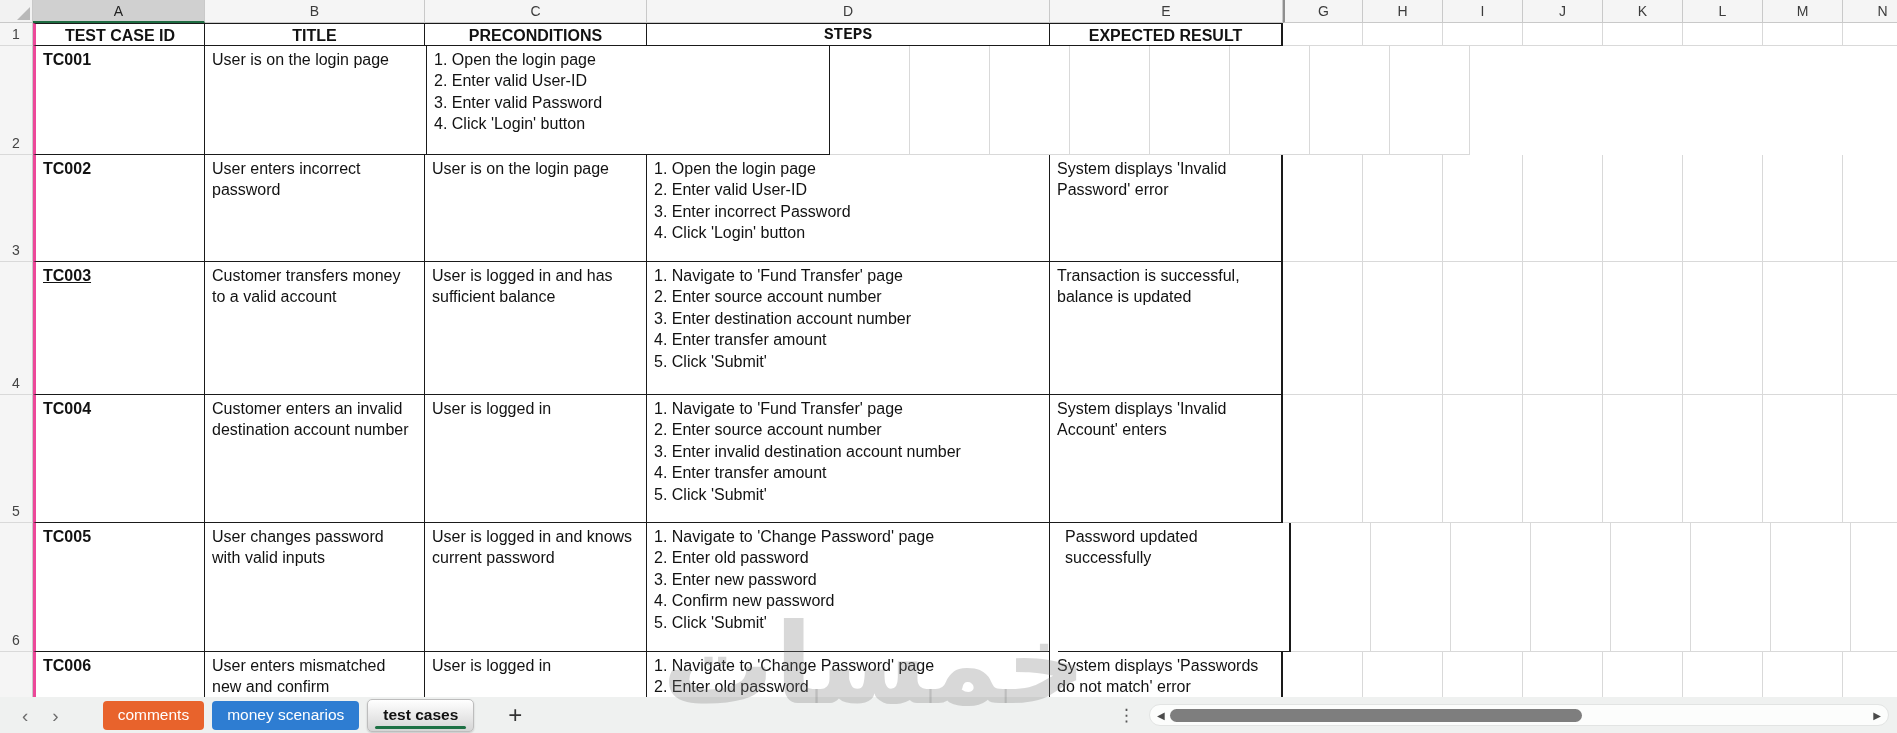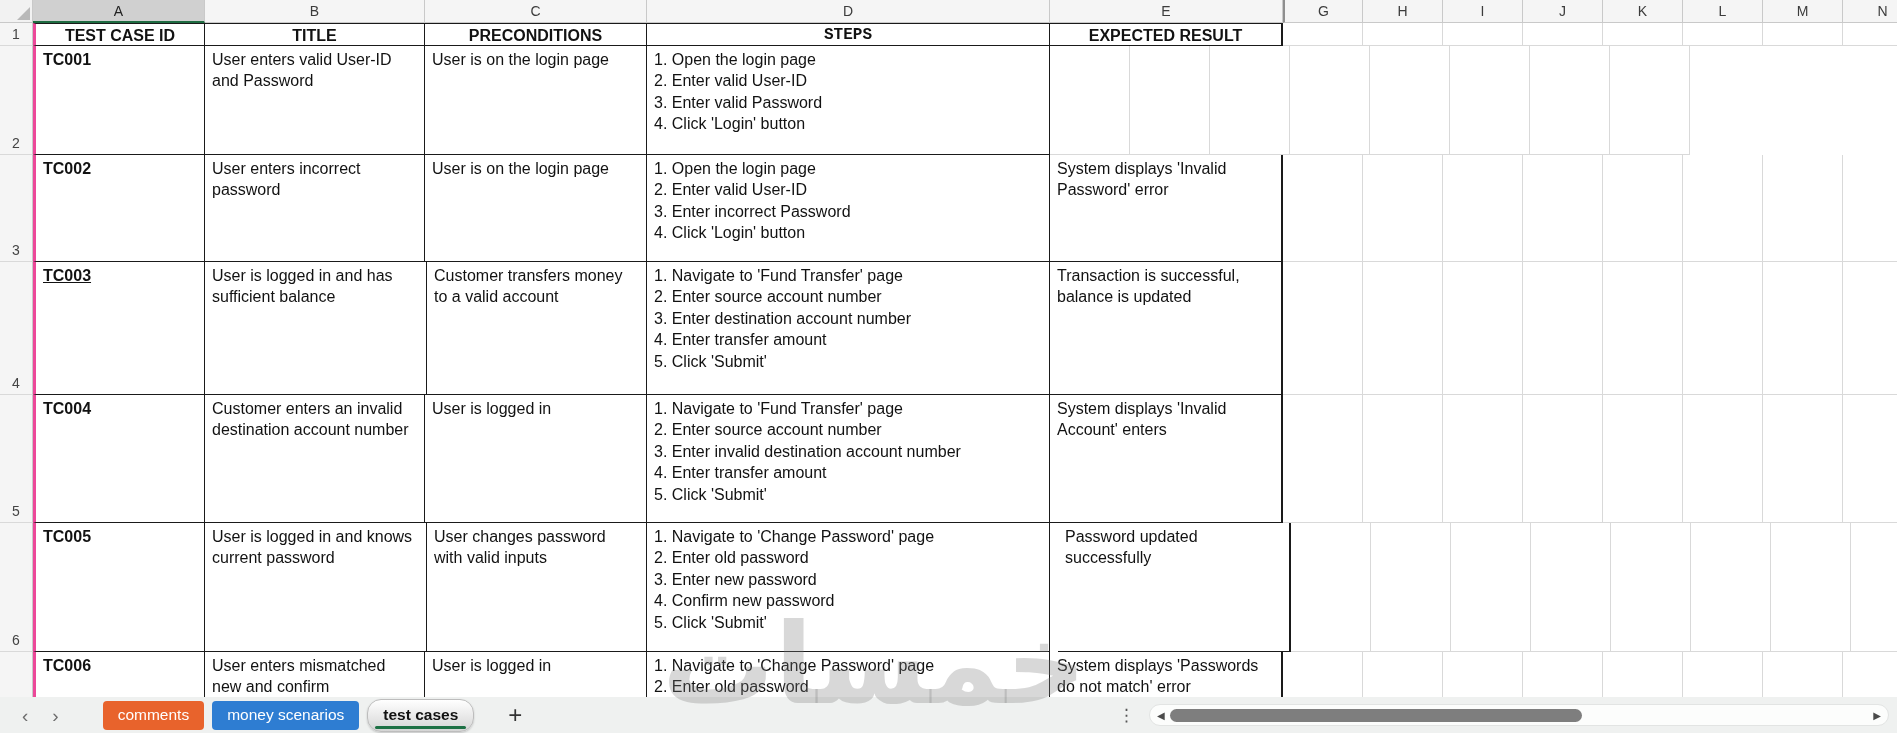--- a/index.html
+++ b/index.html
@@ -45,21 +45,21 @@
 
   
   .tabbar{position:absolute;left:0;top:697px;width:1897px;height:36px;background:#eff1f0;
           display:flex;align-items:center;z-index:10;}
   .navarrows{margin-left:22px;display:flex;gap:24px;color:#6d6d6d;font-size:19px;line-height:19px;}
   .navarrows span{cursor:pointer;}
   .tabs{margin-left:44px;display:flex;gap:8px;align-items:center;height:36px;}
   .stab{position:relative;height:29px;padding:0 15px;border-radius:4px;color:#fff;
         font-size:15.5px;display:flex;align-items:center;cursor:pointer;}
   .stab.active{background:linear-gradient(#ffffff,#d5d5d5);color:#111;font-weight:bold;
-               border:1px solid #bdbdbd;height:31px;border-radius:14px;box-shadow:0 1px 2px rgba(0,0,0,.18);}
+               border:1px solid #bdbdbd;height:31px;border-radius:5px;box-shadow:0 1px 2px rgba(0,0,0,.18);}
   .greenbar{position:absolute;left:7px;right:7px;bottom:2px;height:3px;background:#1e7145;border-radius:2px;}
   .addbtn{margin-left:34px;font-size:24px;color:#333;cursor:pointer;line-height:24px;}
   .rightcluster{margin-left:auto;margin-right:8px;display:flex;align-items:center;gap:14px;}
   .kebab{color:#555;font-size:17px;cursor:pointer;}
   .hscroll{width:740px;height:22px;background:#fcfdfc;border:1px solid #e2e4e3;border-radius:11px;
            display:flex;align-items:center;padding:0 7px;box-sizing:border-box;cursor:pointer;}
   .sarr{color:#4a4a4a;font-size:10px;flex:none;}
   .thumb{height:13px;width:412px;background:#7e7e7e;border-radius:7px;margin-left:5px;flex:none;cursor:grab;}
   .scrollspacer{flex:1;}
 </style>
@@ -98,21 +98,20 @@
         <div class="ecell" style="width: 80px;"></div>
         <div class="ecell" style="width: 80px;"></div>
         <div class="ecell" style="width: 80px;"></div>
         <div class="ecell" style="width: 80px;"></div>
         <div class="ecell" style="width: 80px;"></div>
         <div class="ecell" style="width: 80px;"></div>
       </div>
       <div class="row" style="height: 109px;">
         <div class="gut">2</div>
         <div class="tcell c0 idc" style="width: 172px;">TC001</div>
-        <div class="tcell c1" style="width: 220px;">User enters valid User-ID and Password</div>
         <div class="tcell c2" style="width: 222px;">User is on the login page</div>
         <div class="tcell c3" style="width: 403px;">
           <div class="stepline">1. Open the login page</div>
           <div class="stepline">2. Enter valid User-ID</div>
           <div class="stepline">3. Enter valid Password</div>
           <div class="stepline">4. Click 'Login' button</div>
         </div>
         <div class="ecell" style="width: 80px;"></div>
         <div class="ecell" style="width: 80px;"></div>
         <div class="ecell" style="width: 80px;"></div>
@@ -139,22 +138,22 @@
         <div class="ecell" style="width: 80px;"></div>
         <div class="ecell" style="width: 80px;"></div>
         <div class="ecell" style="width: 80px;"></div>
         <div class="ecell" style="width: 80px;"></div>
         <div class="ecell" style="width: 80px;"></div>
         <div class="ecell" style="width: 80px;"></div>
       </div>
       <div class="row" style="height: 133px;">
         <div class="gut">4</div>
         <div class="tcell c0 idc" style="width: 172px; text-decoration: underline;">TC003</div>
+        <div class="tcell c1" style="width: 220px;">Customer transfers money to a valid account</div>
         <div class="tcell c2" style="width: 222px;">User is logged in and has sufficient balance</div>
-        <div class="tcell c1" style="width: 220px;">Customer transfers money to a valid account</div>
         <div class="tcell c3" style="width: 403px;">
           <div class="stepline">1. Navigate to 'Fund Transfer' page</div>
           <div class="stepline">2. Enter source account number</div>
           <div class="stepline">3. Enter destination account number</div>
           <div class="stepline">4. Enter transfer amount</div>
           <div class="stepline">5. Click 'Submit'</div>
         </div>
         <div class="tcell c4" style="width: 233px;">Transaction is successful, balance is updated</div>
         <div class="ecell" style="width: 80px;"></div>
         <div class="ecell" style="width: 80px;"></div>
@@ -183,22 +182,22 @@
         <div class="ecell" style="width: 80px;"></div>
         <div class="ecell" style="width: 80px;"></div>
         <div class="ecell" style="width: 80px;"></div>
         <div class="ecell" style="width: 80px;"></div>
         <div class="ecell" style="width: 80px;"></div>
         <div class="ecell" style="width: 80px;"></div>
       </div>
       <div class="row" style="height: 129px;">
         <div class="gut">6</div>
         <div class="tcell c0 idc" style="width: 172px;">TC005</div>
+        <div class="tcell c1" style="width: 220px;">User changes password with valid inputs</div>
         <div class="tcell c2" style="width: 222px;">User is logged in and knows current password</div>
-        <div class="tcell c1" style="width: 220px;">User changes password with valid inputs</div>
         <div class="tcell c3" style="width: 403px;">
           <div class="stepline">1. Navigate to 'Change Password' page</div>
           <div class="stepline">2. Enter old password</div>
           <div class="stepline">3. Enter new password</div>
           <div class="stepline">4. Confirm new password</div>
           <div class="stepline">5. Click 'Submit'</div>
         </div>
         <div class="tcell c4" style="width: 233px; margin-left: 8px;">Password updated successfully</div>
         <div class="ecell" style="width: 80px;"></div>
         <div class="ecell" style="width: 80px;"></div>

